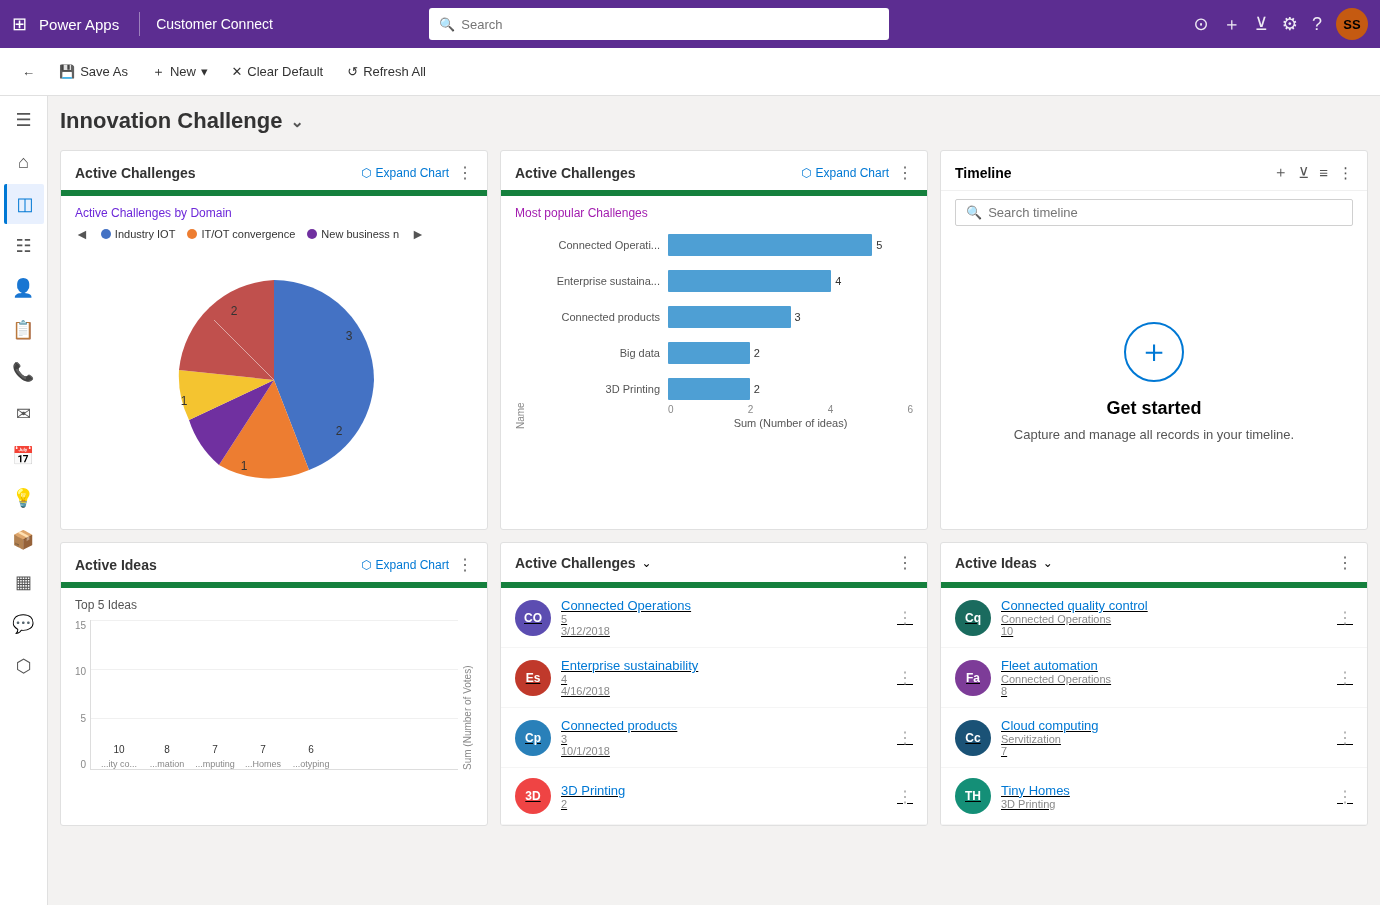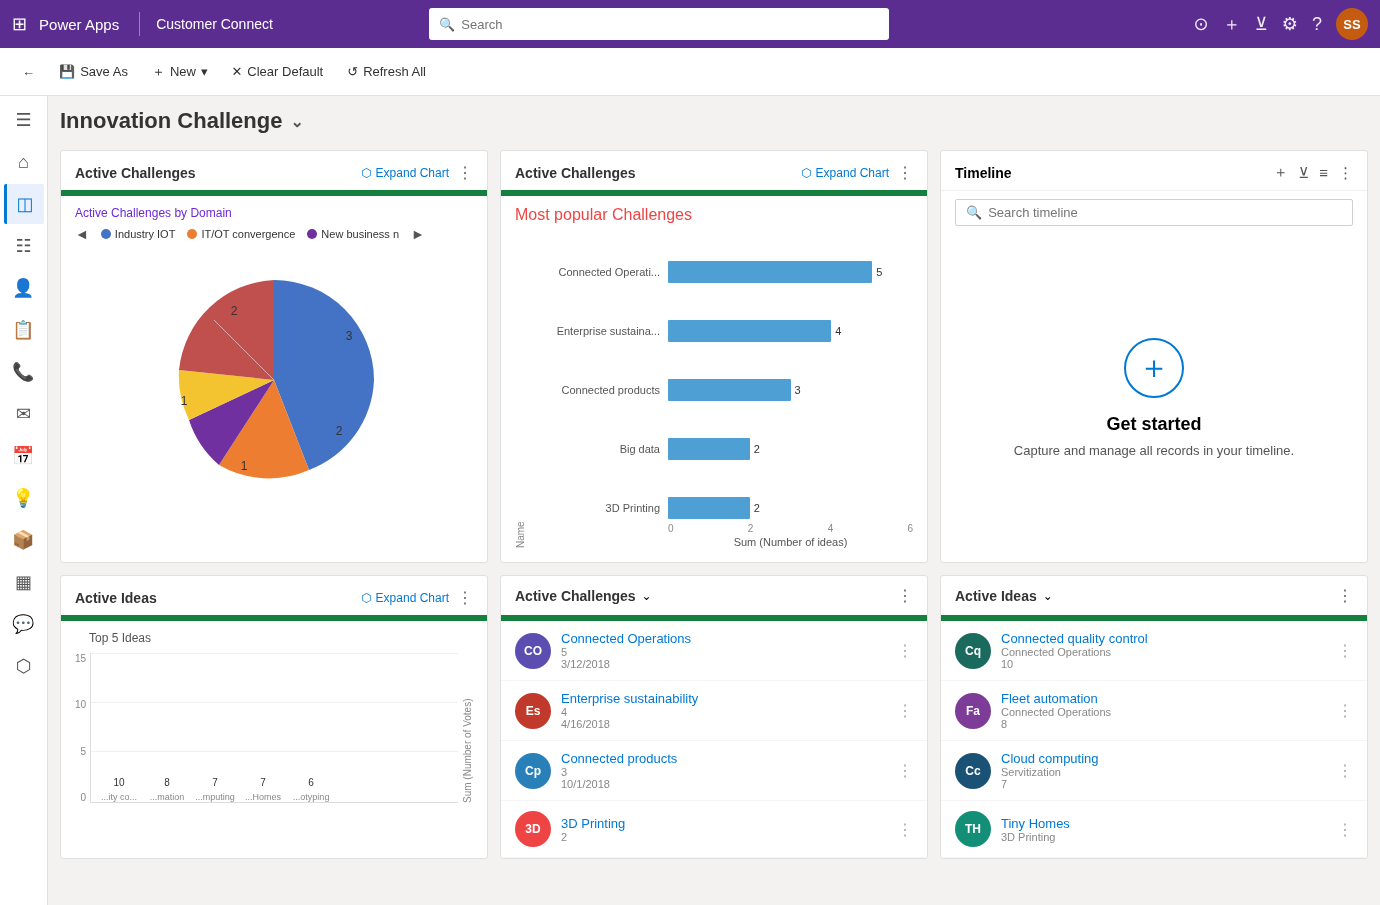--- a/index.html
+++ b/index.html
@@ -37,21 +37,21 @@
     .top-nav-right {
       display: flex;
       align-items: center;
       gap: 14px;
       margin-left: auto;
       color: white;
     }
     .top-nav-right .nav-icon { font-size: 18px; cursor: pointer; opacity: 0.9; }
     .avatar {
       width: 32px; height: 32px; border-radius: 50%;
-      background: #c55a11; color: #ffffff;
+      background: #c55a11; color: #000000;
       display: flex; align-items: center; justify-content: center;
       font-size: 13px; font-weight: 600; cursor: pointer;
     }
 
     
     .toolbar {
       height: 48px;
       background: white;
       border-bottom: 1px solid #e0e0e0;
       display: flex;
@@ -143,21 +143,21 @@
     .legend-item { display: flex; align-items: center; gap: 4px; }
     .legend-dot { width: 10px; height: 10px; border-radius: 50%; }
     .legend-nav { cursor: pointer; color: #555; font-size: 14px; }
 
     .pie-container {
       display: flex; justify-content: center; align-items: center;
       height: 260px;
       position: relative;
     }
     .horiz-bar-chart { display: flex; flex-direction: column; gap: 14px; }
-    .bar-row { display: flex; align-items: center; gap: 8px; margin-top: 23px; }
+    .bar-row { display: flex; align-items: center; gap: 8px; }
     .bar-label { font-size: 11px; color: #555; width: 130px; text-align: right; flex-shrink: 0; }
     .bar-track { flex: 1; display: flex; align-items: center; gap: 4px; }
     .bar-fill { height: 22px; background: #4e9fd4; border-radius: 1px; }
     .bar-value { font-size: 11px; color: #333; }
     .x-axis { display: flex; justify-content: space-between; padding-left: 138px; font-size: 10px; color: #888; margin-top: 4px; }
     .x-axis-label { text-align: center; font-size: 11px; color: #555; margin-top: 2px; padding-left: 138px; }
 
     
     .timeline-card { display: flex; flex-direction: column; }
     .timeline-header {
@@ -191,20 +191,21 @@
     .timeline-empty .get-started { font-size: 18px; font-weight: 600; margin-bottom: 8px; }
     .timeline-empty .description { font-size: 13px; color: #555; }
 
     
     .list-card { }
     .list-card .card-header { padding: 10px 14px; }
     .list-item {
       display: flex; align-items: center; gap: 10px;
       padding: 10px 14px;
       border-bottom: 1px solid #f5f5f5;
+      text-decoration: underline;
     }
     .list-avatar {
       width: 36px; height: 36px; border-radius: 50%;
       display: flex; align-items: center; justify-content: center;
       font-size: 12px; font-weight: 600; color: white; flex-shrink: 0;
     }
     .list-info { flex: 1; }
     .list-name { font-size: 13px; font-weight: 500; color: #0078d4; cursor: pointer; }
     .list-sub { font-size: 11px; color: #888; }
     .list-more { color: #aaa; cursor: pointer; font-size: 16px; }
@@ -357,21 +358,21 @@
           <span class="card-title">Active Challenges</span>
           <div class="card-actions">
             <button class="expand-btn">
               <span>⬡</span>
               <span>Expand Chart</span>
             </button>
             <button class="more-btn">⋮</button>
           </div>
         </div>
         <div class="card-body">
-          <div style="font-size:16px;color:#ef4444;margin-bottom:14px;">Most popular Challenges</div>
+          <div style="font-size:12px;color:#a21caf;margin-bottom:14px;">Most popular Challenges</div>
           <div style="display:flex;align-items:stretch;">
             <div style="writing-mode:vertical-rl;transform:rotate(180deg);font-size:10px;color:#888;margin-right:4px;">Name</div>
             <div style="flex:1;">
               <div class="horiz-bar-chart">
                 <div class="bar-row">
                   <div class="bar-label">Connected Operati...</div>
                   <div class="bar-track">
                     <div class="bar-fill" style="width:calc(5/6*100%);"></div>
                     <span class="bar-value">5</span>
                   </div>
@@ -446,21 +447,21 @@
           <span class="card-title">Active Ideas</span>
           <div class="card-actions">
             <button class="expand-btn">
               <span>⬡</span>
               <span>Expand Chart</span>
             </button>
             <button class="more-btn">⋮</button>
           </div>
         </div>
         <div class="card-body">
-          <div style="font-size:12px;color:#555;margin-bottom:8px;margin-left:14px;">Top 5 Ideas</div>
+          <div style="font-size:12px;color:#555;margin-bottom:8px;">Top 5 Ideas</div>
           <div style="display:flex;align-items:stretch;height:150px;">
             <div style="display:flex;flex-direction:column;justify-content:space-between;font-size:10px;color:#888;margin-right:4px;text-align:right;">
               <span>15</span>
               <span>10</span>
               <span>5</span>
               <span>0</span>
             </div>
             <div style="flex:1;border-left:1px solid #ddd;border-bottom:1px solid #ddd;display:flex;align-items:flex-end;gap:8px;padding:0 8px 0 8px;position:relative;">
 
               <div style="position:absolute;left:0;right:0;top:0;border-top:1px solid #f0f0f0;"></div>

